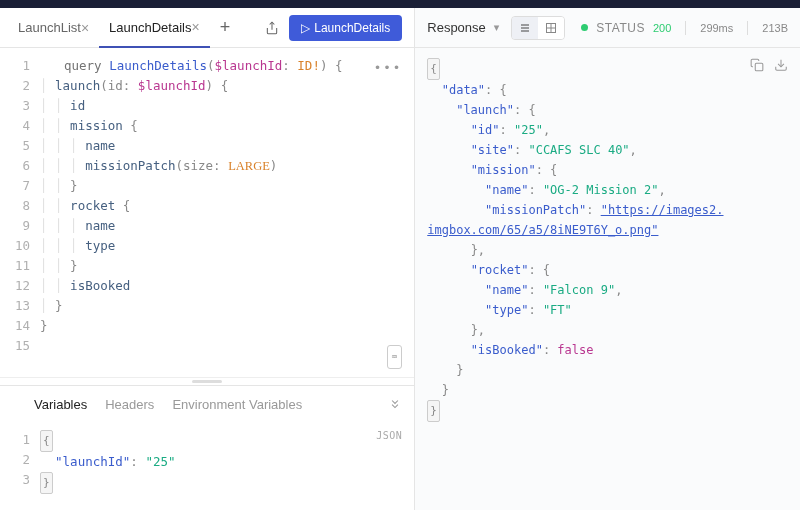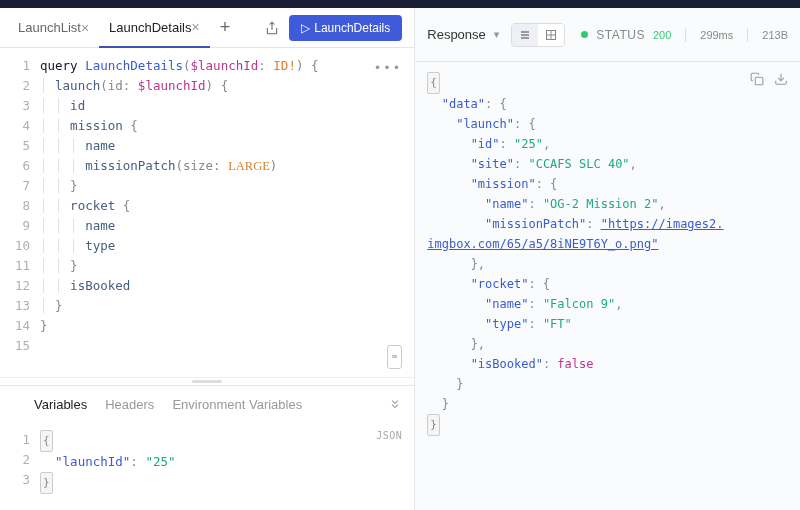--- a/index.html
+++ b/index.html
@@ -13,40 +13,40 @@
 .tab.active { color: #222; border-bottom: 2px solid #3f51b5; margin-bottom: -1px; }
 .tab-close { color: #999; font-size: 14px; }
 .tab-add { padding: 0 10px; color: #666; font-size: 18px; cursor: pointer; }
 .tab-spacer { flex: 1; }
 .share-icon { padding: 0 10px; color: #666; cursor: pointer; }
 .run-btn { background: #3f5bd9; color: #fff; border: none; border-radius: 4px; padding: 6px 12px; font-size: 12px; cursor: pointer; display: flex; align-items: center; gap: 4px; margin-right: 4px; }
 .editor { flex: 1; display: flex; font-family: "SF Mono", Menlo, Consolas, monospace; font-size: 12.5px; overflow: auto; position: relative; }
 .gutter { width: 40px; text-align: right; padding: 8px 10px 8px 0; color: #b0b0b0; user-select: none; line-height: 20px; }
 .code { flex: 1; padding: 8px 8px 8px 0; line-height: 20px; position: relative; }
 .code-line { white-space: pre; }
-.kw { color: #0f172a; }
+.kw { color: #737373; margin-left: 24px; }
 .name { color: #3a5ccc; }
 .var { color: #b93790; }
 .type { color: #d9822b; }
 .enum { color: #d9822b; font-family: Liberation Serif, serif; }
 .field { color: #466080; }
 .punc { color: #888; }
 .guide { color: #e0e0e0; }
 .more-dots { position: absolute; top: 10px; right: 12px; color: #999; letter-spacing: 2px; cursor: pointer; }
 .kbd-icon { position: absolute; bottom: 8px; right: 12px; border: 1px solid #ccc; border-radius: 3px; padding: 1px 4px; font-size: 9px; color: #999; }
 .drag-handle { height: 8px; display: flex; justify-content: center; align-items: center; border-top: 1px solid #eee; cursor: row-resize; }
 .drag-handle-bar { width: 30px; height: 3px; background: #ddd; border-radius: 2px; }
 .vars-panel { border-top: 1px solid #e5e5e5; }
 .vars-tabs { display: flex; align-items: center; height: 36px; padding: 0 12px; gap: 18px; }
 .vars-tab { color: #999; cursor: pointer; font-size: 13px; }
 .vars-tab.active { color: #222; font-weight: 500; margin-left: 22px; }
 .vars-collapse { margin-left: auto; color: #999; cursor: pointer; }
 .vars-editor { display: flex; font-family: "SF Mono", Menlo, Consolas, monospace; font-size: 12.5px; position: relative; padding-bottom: 8px; }
 .json-badge { position: absolute; top: 4px; right: 12px; font-size: 10px; color: #aaa; letter-spacing: 0.5px; }
-.response-header { display: flex; align-items: center; height: 54px; padding: 0 12px; border-bottom: 1px solid #e5e5e5; gap: 8px; }
+.response-header { display: flex; align-items: center; height: 40px; padding: 0 12px; border-bottom: 1px solid #e5e5e5; gap: 8px; }
 .resp-title { font-weight: 500; color: #333; }
 .chev { color: #999; font-size: 11px; }
 .view-toggle { display: flex; border: 1px solid #ddd; border-radius: 4px; overflow: hidden; margin-left: 4px; }
 .view-btn { width: 26px; height: 22px; display: flex; align-items: center; justify-content: center; background: #fff; cursor: pointer; color: #888; font-size: 12px; }
 .view-btn.active { background: #eef0f5; color: #444; }
 .resp-spacer { flex: 1; }
 .status-dot { width: 7px; height: 7px; border-radius: 50%; background: #2ecc71; }
 .status-label { font-size: 12px; color: #888; letter-spacing: 0.5px; }
 .status-code { font-size: 11px; color: #2ecc71; }
 .status-divider { width: 1px; height: 14px; background: #ddd; margin: 0 6px; }

